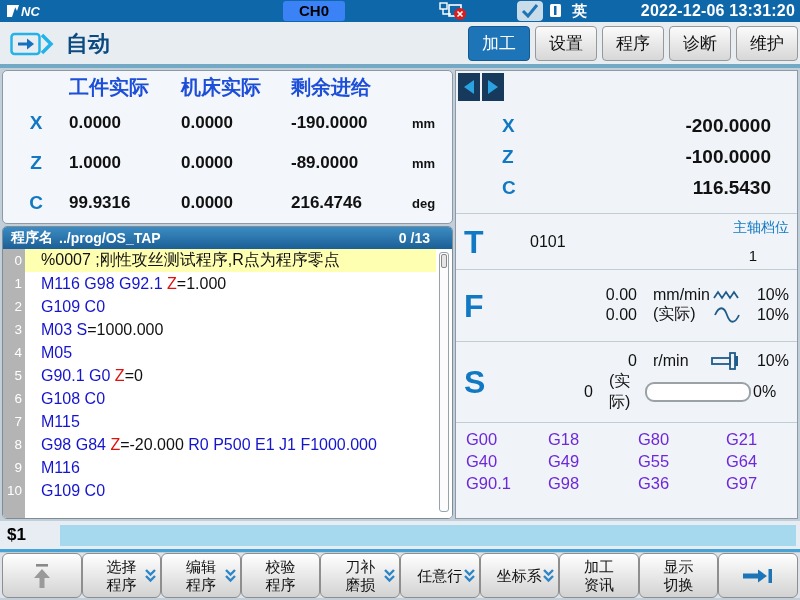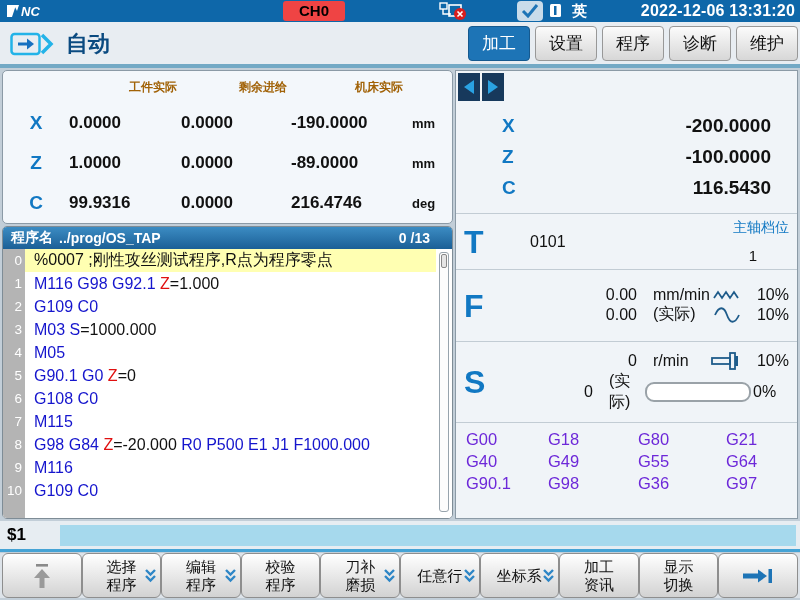--- a/index.html
+++ b/index.html
@@ -2,21 +2,21 @@
 <html><head>
 <meta charset="utf-8">
 <style>
   * { margin:0; padding:0; box-sizing:border-box; }
   body { font-family:"Liberation Sans", sans-serif; background:#555; }
   .screen { position:relative; width:800px; height:600px; background:#c2ced8; overflow:hidden; }
 
   
   .topbar { position:absolute; left:0; top:0; width:800px; height:22px; background:#0e67a9; color:#fff; }
   .logo { position:absolute; left:6px; top:2px; }
-  .chan-badge { position:absolute; left:283px; top:1px; width:62px; height:20px; background:#ef4444; color:#000;
+  .chan-badge { position:absolute; left:283px; top:1px; width:62px; height:20px; background:#3b82f6; color:#000;
     font-weight:bold; font-size:15px; text-align:center; line-height:20px; border-radius:3px; }
   .st-net { position:absolute; left:438px; top:1px; }
   .st-ok { position:absolute; left:517px; top:1px; width:26px; height:20px; background:#c9dcEA; border-radius:4px;
     display:flex; align-items:center; justify-content:center; }
   .st-usb { position:absolute; left:549px; top:3px; }
   .st-lang { position:absolute; left:572px; top:2px; font-size:15px; font-weight:bold; }
   .st-time { position:absolute; right:5px; top:2px; font-size:16px; font-weight:bold; letter-spacing:0.2px; }
 
   
   .modebar { position:absolute; left:0; top:22px; width:800px; height:42px; background:#e8edf2; }
@@ -25,37 +25,37 @@
   .tabs { position:absolute; right:2px; top:4px; display:flex; gap:5px; }
   .tab { width:62px; height:35px; display:flex; align-items:center; justify-content:center; font-size:17px;
     color:#111; background:linear-gradient(#fbfbfb,#d7d7d7); border:1px solid #989898; border-radius:4px; }
   .tab.active { background:#1d74b6; color:#fff; border:1px solid #15598f; }
   .sep1 { position:absolute; left:0; top:64px; width:800px; height:4px; background:#73a9c5; }
 
   
   .pos-panel { position:absolute; left:2px; top:70px; width:451px; height:154px; background:#f3f7fb;
     border:1px solid #8b9aa6; border-radius:5px; display:grid;
     grid-template-columns:66px 112px 110px 116px 1fr; grid-template-rows:32px 40px 40px 40px; align-items:center; }
-  .ph { font-size:12px; font-weight:bold; color:#a16207; text-align:right; padding-right:4px; }
+  .ph { font-size:20px; font-weight:bold; color:#1d4ed8; text-align:left; padding-right:4px; }
   .pr-axis { font-size:19px; font-weight:bold; color:#1178c3; text-align:center; }
   .pr-val { font-size:17px; font-weight:bold; color:#111; padding-right:4px; }
   .pr-unit { font-size:13px; color:#111; font-weight:bold; padding-left:5px; }
 
   
   .prog-panel { position:absolute; left:2px; top:226px; width:451px; height:293px; background:#fff;
     border:1px solid #7e8c96; border-radius:5px; overflow:hidden; }
   .prog-header { height:22px; background:linear-gradient(#3c8cc3,#1b5f96); color:#fff; display:flex;
     align-items:center; padding:0 8px; font-size:14px; font-weight:bold; }
   .prog-path { margin-left:6px; }
   .prog-counter { margin-left:auto; margin-right:14px; }
   .prog-body { position:relative; height:269px; background:#fff; }
   .gutter { position:absolute; left:0; top:0; bottom:0; width:22px; background:#b4b4b4; }
   .pline { position:relative; display:flex; height:23px; align-items:center; font-size:16px; }
   .lno { width:22px; flex:none; text-align:right; padding-right:3px; color:#fff; font-size:13.5px; }
-  .lbody { flex:1; height:100%; display:flex; align-items:center; padding-left:9px; margin-right:16px; white-space:pre; }
+  .lbody { flex:1; height:100%; display:flex; align-items:center; padding-left:16px; margin-right:16px; white-space:pre; }
   .lbody.hl { background:#ffffb2; }
   .tb { color:#1515cd; } .tr { color:#e01010; } .tk { color:#111; }
   .pscroll { position:absolute; top:3px; right:3px; width:10px; height:260px; background:#fcfcfc;
     border:1px solid #97a3ac; border-radius:3px; }
   .pthumb { position:absolute; top:1px; left:1px; width:6px; height:14px; background:#e5e5e5;
     border:1px solid #888; border-radius:2px; }
 
   
   .right-panel { position:absolute; left:455px; top:70px; width:343px; height:449px; background:#f0f4f8;
     border:1px solid #8b9aa6; }
@@ -154,22 +154,22 @@
         <div class="tab">程序</div>
         <div class="tab">诊断</div>
         <div class="tab">维护</div>
       </div>
   </div>
   <div class="sep1"></div>
 
   <div class="pos-panel">
     <div></div>
     <div class="ph">工件实际</div>
+    <div class="ph">机床实际</div>
     <div class="ph">剩余进给</div>
-    <div class="ph">机床实际</div>
     <div></div>
 
   <div class="pr-axis">X</div>
       <div class="pr-val">0.0000</div>
       <div class="pr-val">0.0000</div>
       <div class="pr-val">-190.0000</div>
       <div class="pr-unit">mm</div>
       <div class="pr-axis">Z</div>
       <div class="pr-val">1.0000</div>
       <div class="pr-val">0.0000</div>

